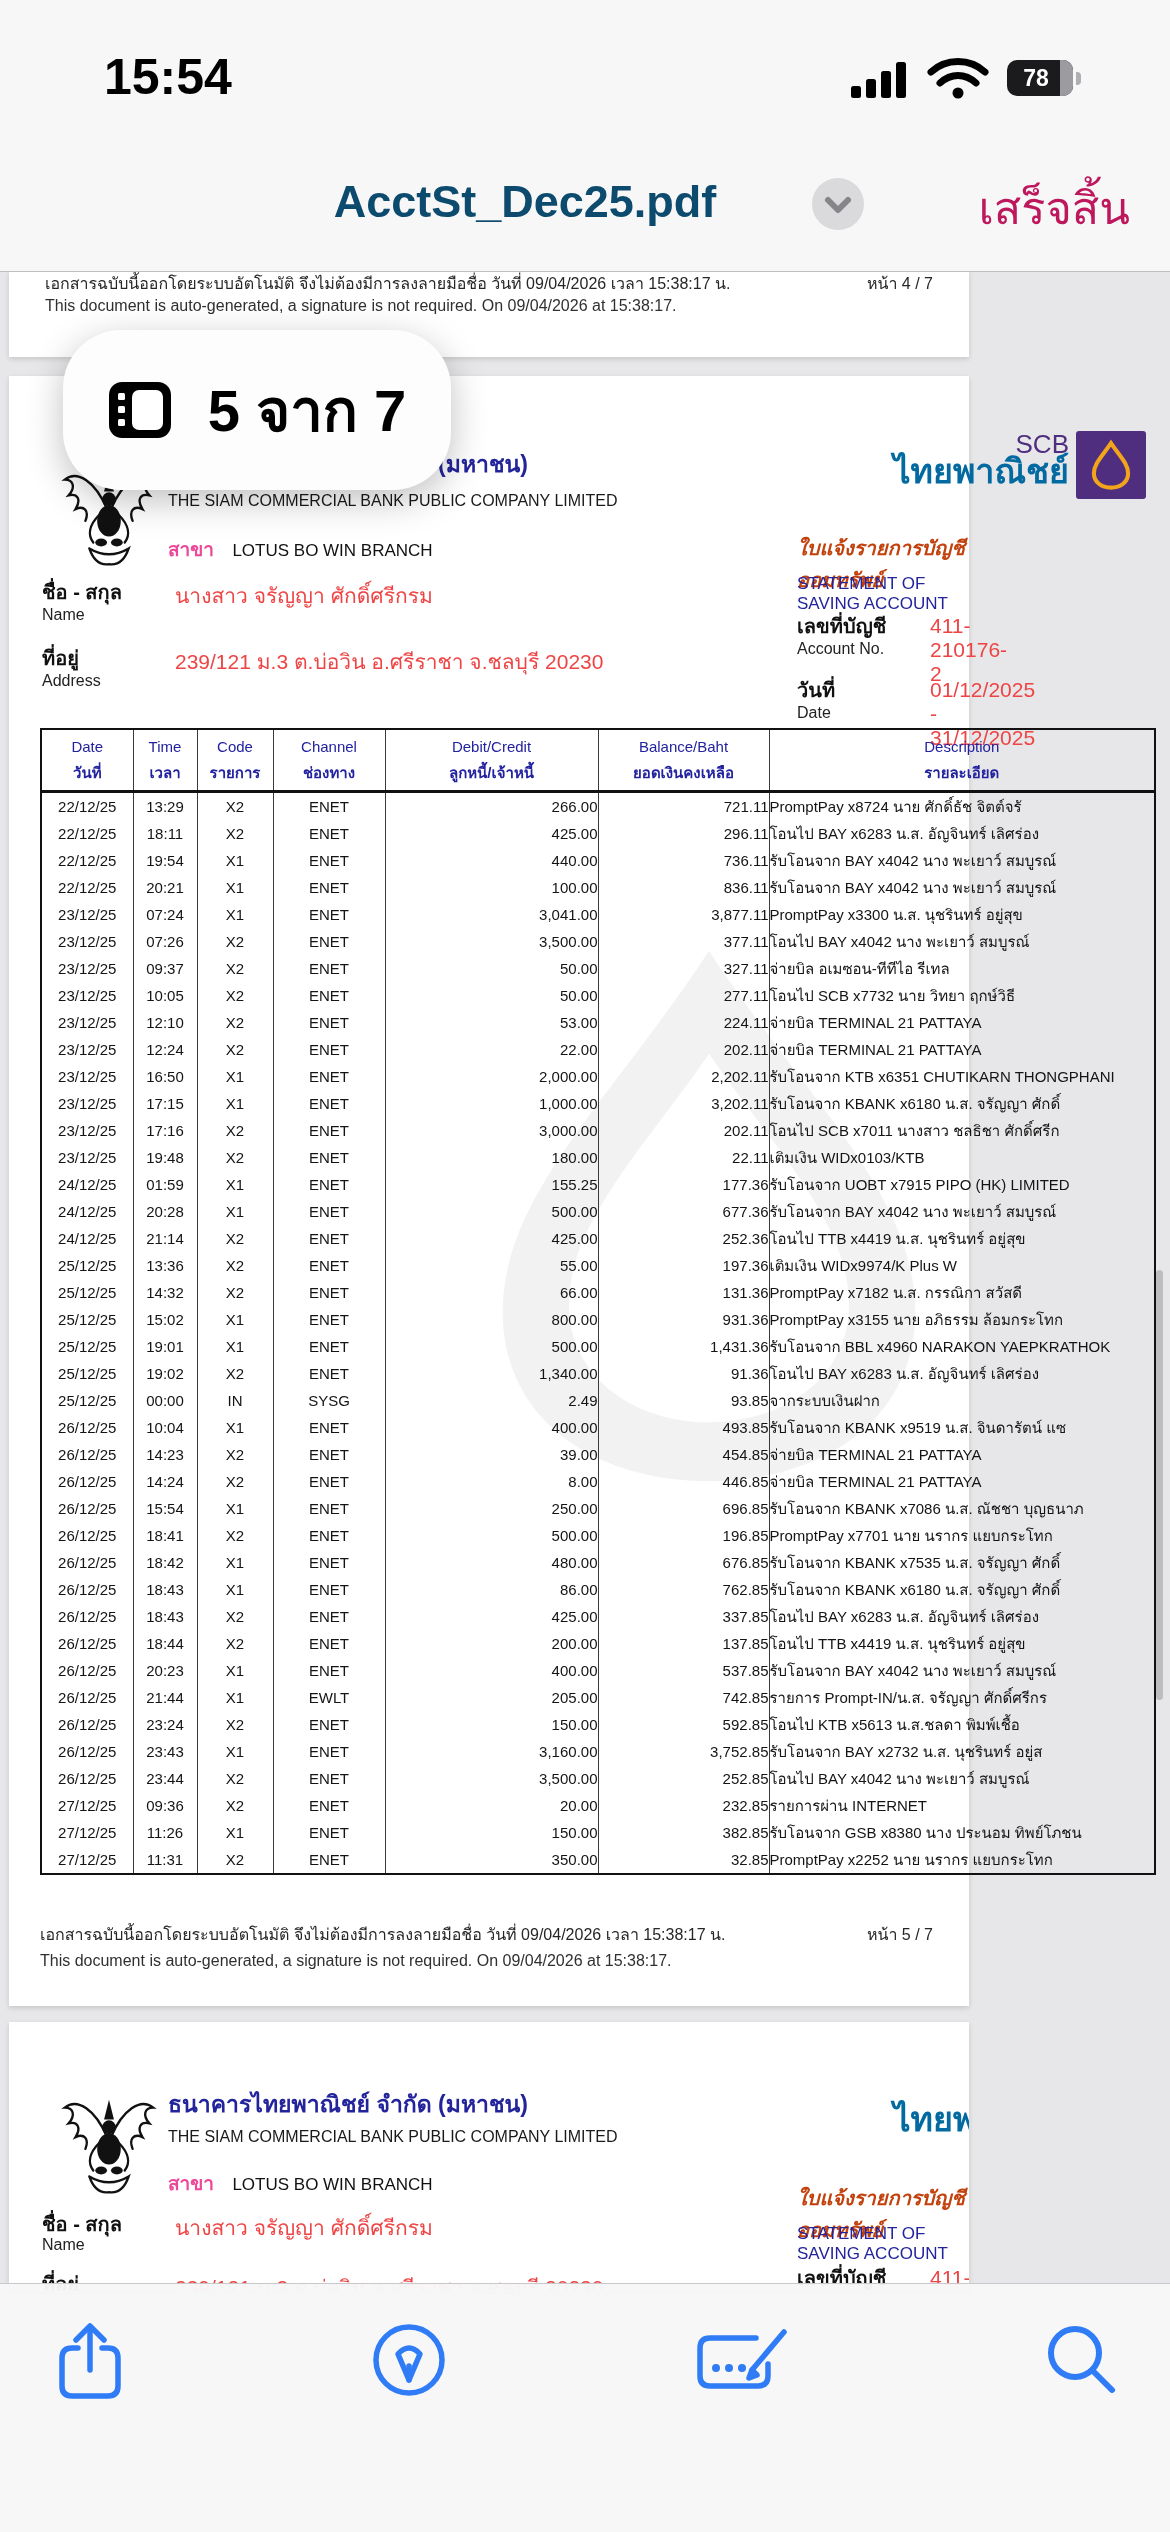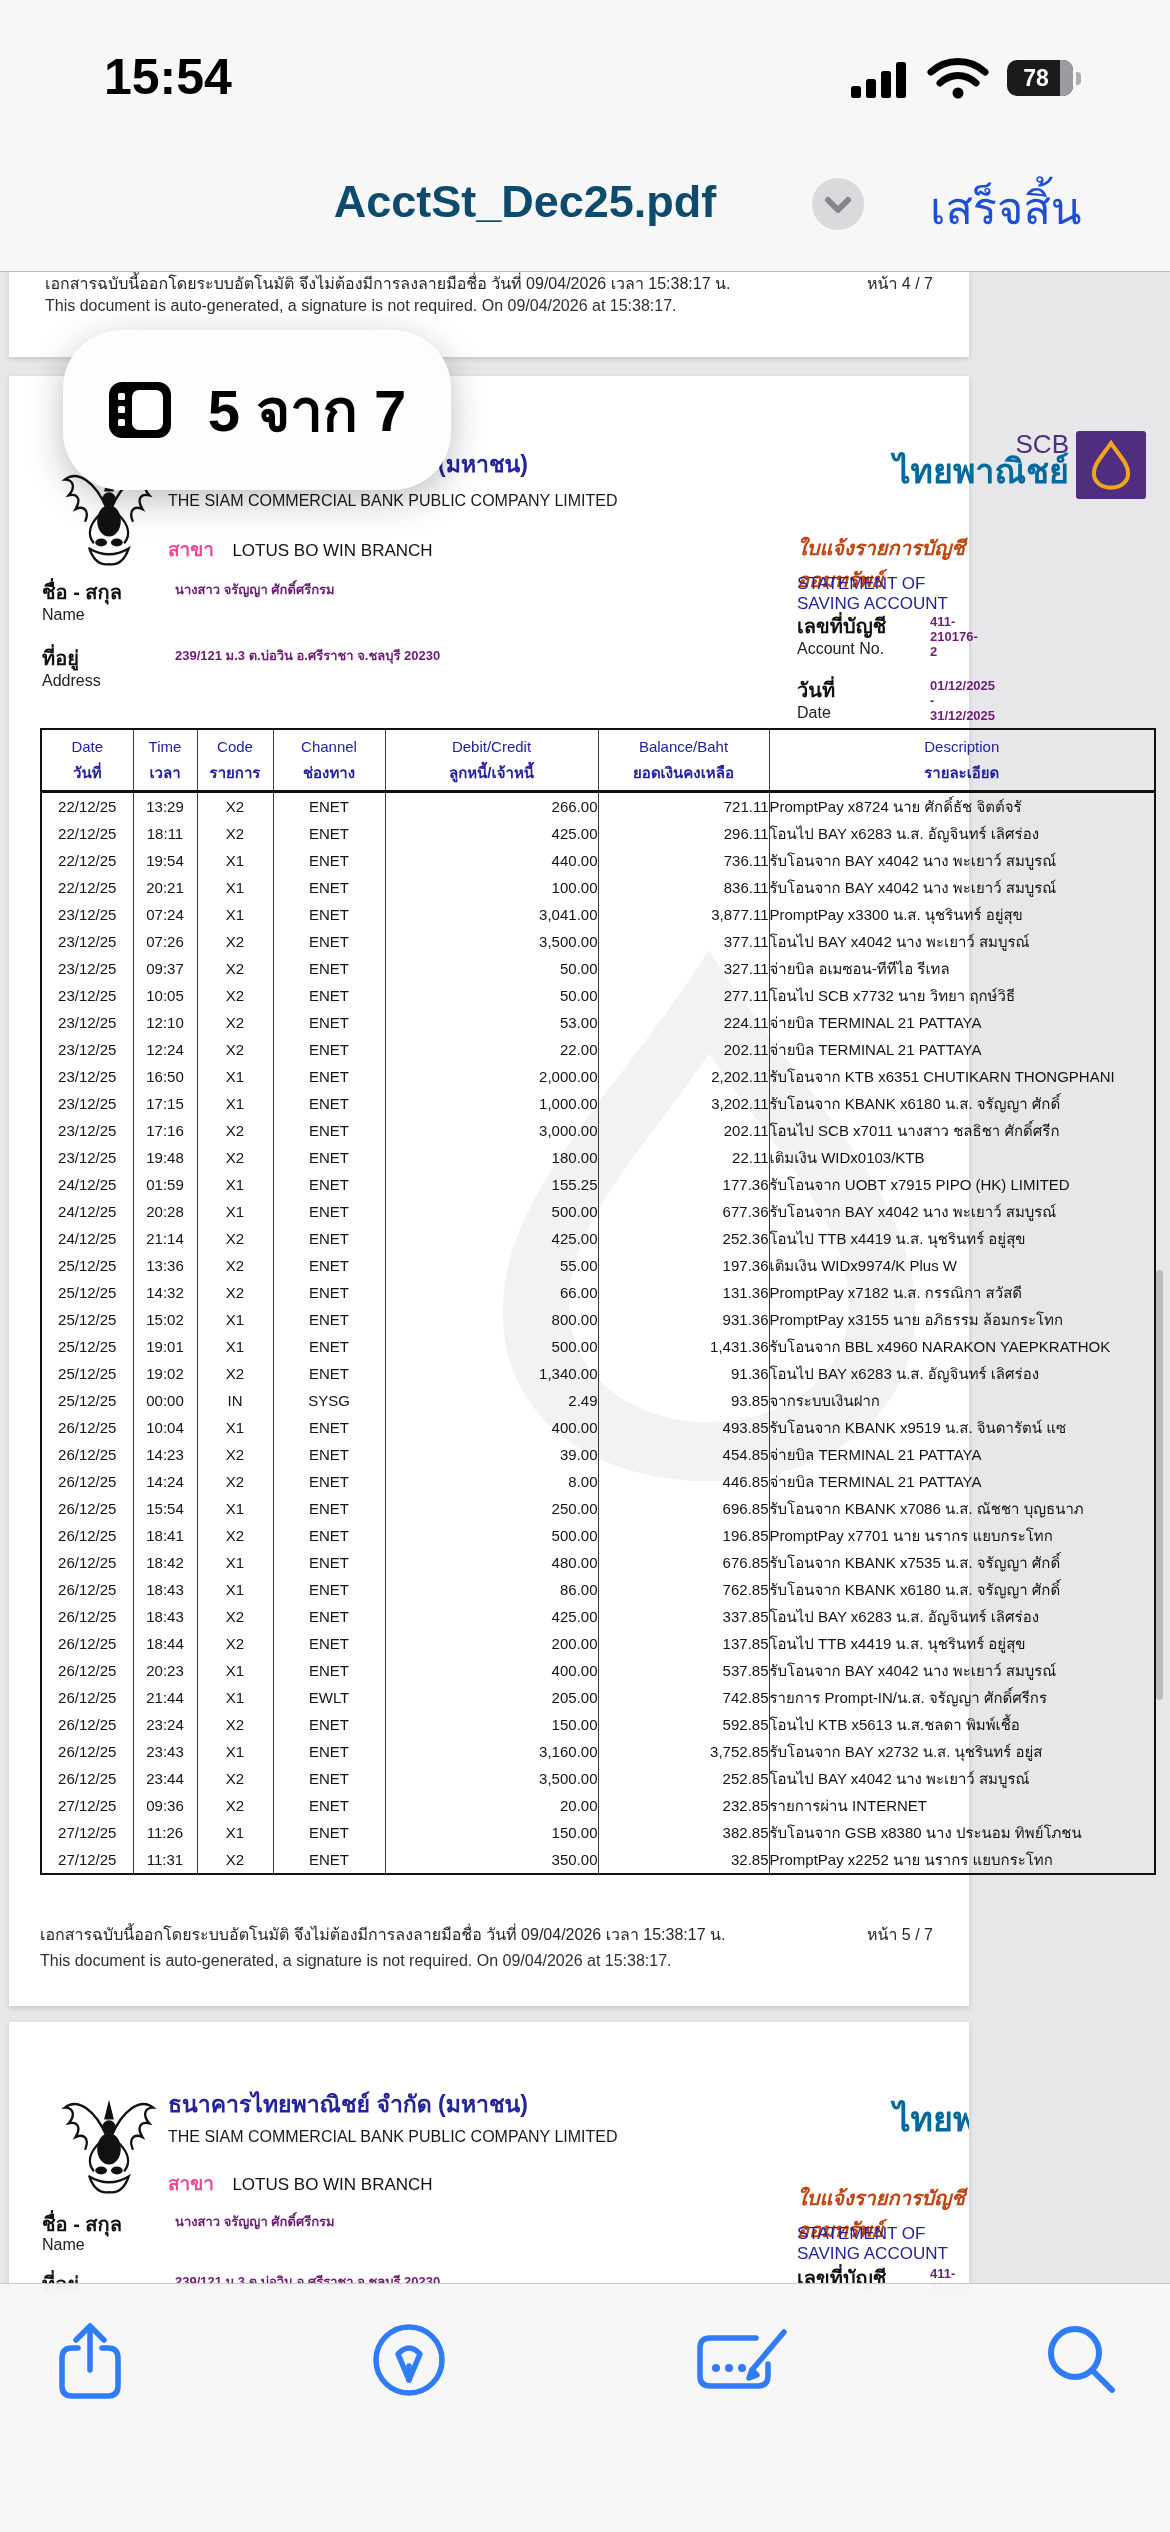--- a/index.html
+++ b/index.html
@@ -10,40 +10,40 @@
   
   #topbar{position:absolute;left:0;top:0;width:1170px;height:271px;background:#f7f7f8;border-bottom:1px solid #bdbdc2;z-index:40;}
   #clock{position:absolute;left:104px;top:48px;font-size:50px;font-weight:700;letter-spacing:0px;color:#000;}
   #battery-body{position:absolute;left:1007px;top:60px;width:66px;height:36px;background:#1b1b1d;border-radius:10px;
      color:#fff;font-size:23px;font-weight:700;display:flex;align-items:center;justify-content:center;}
   #battery-empty{position:absolute;right:0;top:0;width:13px;height:36px;background:#9b9ba0;border-radius:0 10px 10px 0;}
   #battery-num{position:relative;z-index:2;margin-right:8px;}
   #battery-nub{position:absolute;left:1076px;top:72px;width:5px;height:13px;background:#aeaeb3;border-radius:0 4px 4px 0;}
   #pdf-title{position:absolute;left:215px;top:176px;width:620px;text-align:center;font-size:45px;font-weight:700;color:#0c4a6e;}
   #chevron-btn{position:absolute;left:812px;top:178px;width:52px;height:52px;border-radius:50%;background:#dadadd;}
-  #done-btn{position:absolute;left:930px;top:172px;width:200px;text-align:left;font-size:45px;color:#1d4ed8;font-weight:500;}
+  #done-btn{position:absolute;left:930px;top:172px;width:200px;text-align:right;font-size:45px;color:#be185d;font-weight:500;}
 
   
   .page-card{position:absolute;left:9px;width:960px;background:#ffffff;box-shadow:0 2px 5px rgba(0,0,0,0.14);}
   #page4{top:271px;height:86px;overflow:hidden;}
   #page5{top:376px;height:1630px;}
   #page6{top:2022px;height:268px;overflow:hidden;}
 
   .foot-th{font-size:16px;color:#262626;}
   .foot-en{font-size:16px;color:#303030;}
   .pageno{font-size:16px;color:#262626;}
 
   
   .bank-name-th{font-size:23px;font-weight:700;color:#23249c;}
   .bank-name-en{font-size:16px;color:#1a1a1a;}
   .branch-label{font-size:19px;font-weight:700;color:#ec4899;}
   .branch-val{font-size:17px;color:#111;}
   .fld-label{font-size:20px;font-weight:700;color:#111;}
   .fld-sub{font-size:16px;color:#222;}
-  .fld-val{font-size:13px;color:#701a75;font-weight:bold;}
+  .fld-val{font-size:21px;color:#ef4444;}
   .scb-word{font-size:26px;font-weight:400;color:#4f2d7f;line-height:1;}
   .scb-word-th{font-size:34px;font-weight:700;color:#0369a1;line-height:1;font-family:Liberation Mono, monospace;}
   .logo-sq{width:70px;height:68px;background:#4f2d7f;border-radius:3px;display:flex;align-items:center;justify-content:center;}
   .doc-title-th{font-size:20px;font-weight:700;color:#c2410c;font-style:italic;}
   .doc-title-en{font-size:17px;font-weight:500;color:#23249c;}
 
   
   #stmt-table{position:absolute;left:31px;top:352px;width:1114px;border-collapse:collapse;table-layout:fixed;
               background:transparent;z-index:2;}
   #stmt-table th,#stmt-table td{border-left:1px solid #3a3a3a;border-right:1px solid #3a3a3a;padding:0;

